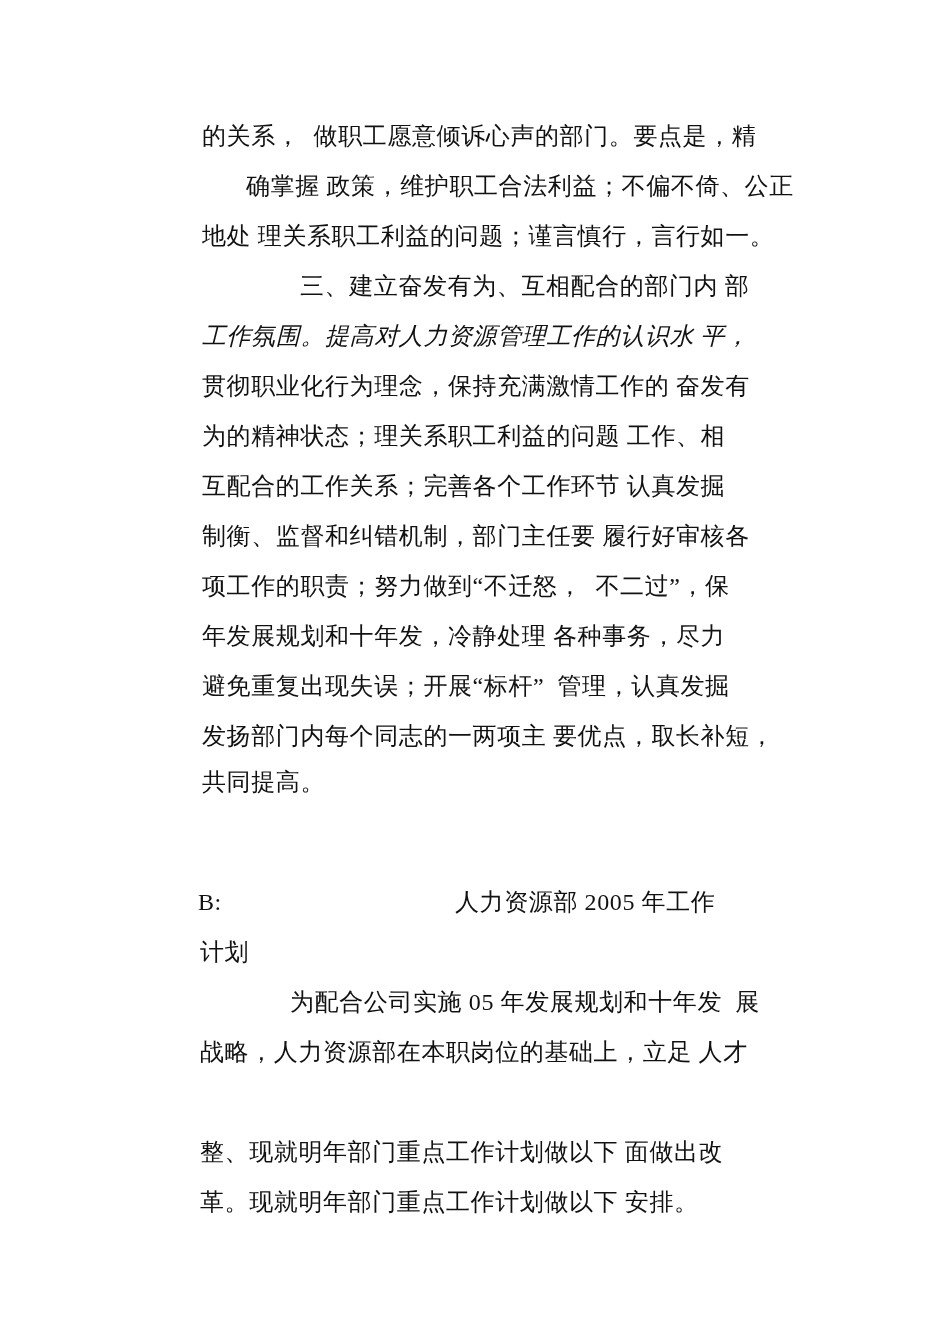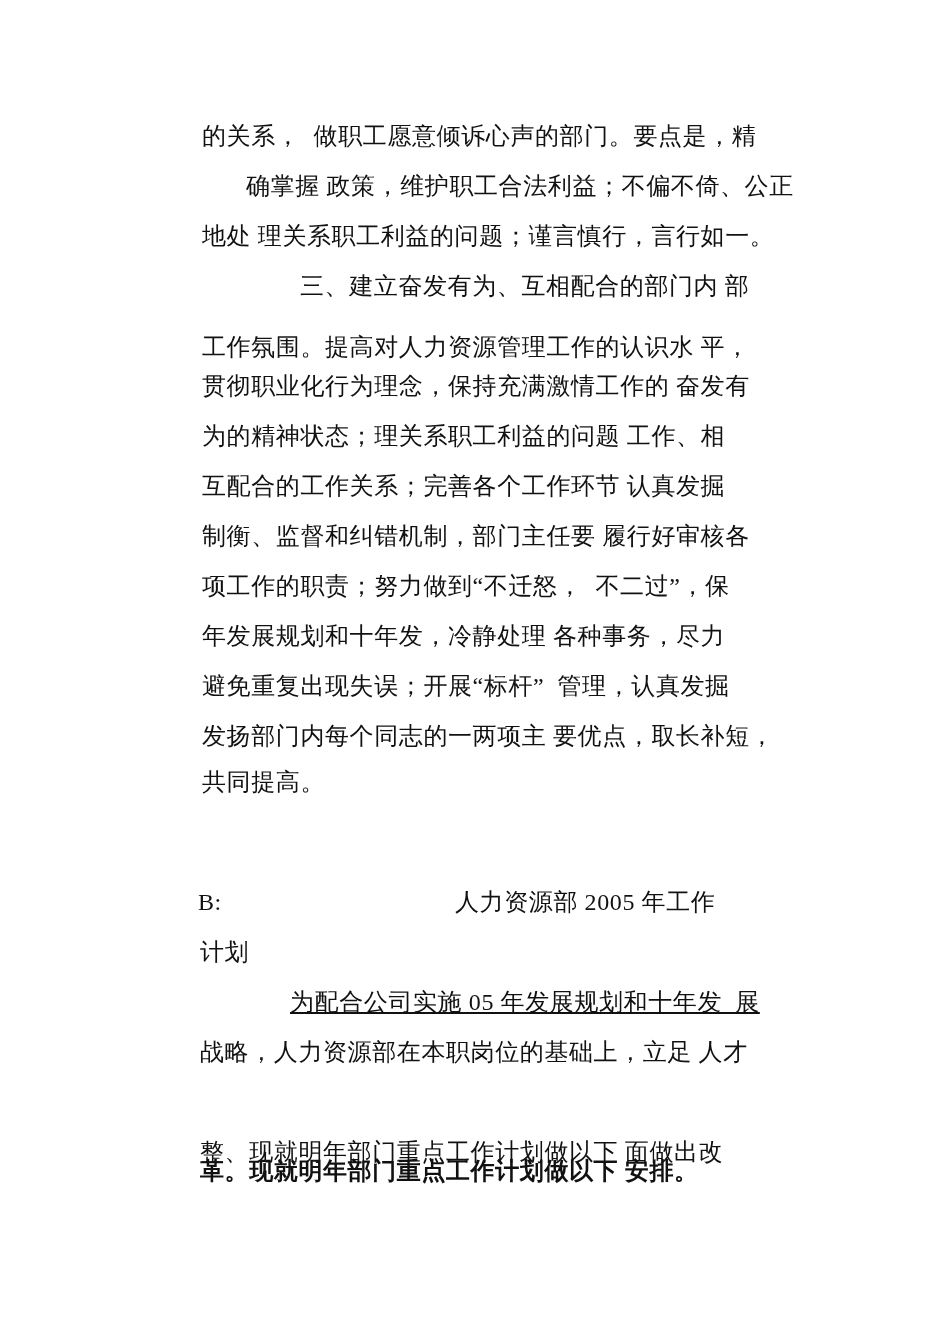--- a/index.html
+++ b/index.html
@@ -35,33 +35,33 @@
 </head>
 <body>
 
 <div class="page">
 
   <div class="line" style="left:202px; top:121px;">的关系，  做职工愿意倾诉心声的部门。要点是，精</div>
   <div class="line" style="left:202px; top:171px;margin-left:44px;">确掌握 政策，维护职工合法利益；不偏不倚、公正</div>
   <div class="line" style="left:202px; top:221px;">地处 理关系职工利益的问题；谨言慎行，言行如一。</div>
 
   <div class="line" style="left:300px; top:271px;">三、建立奋发有为、互相配合的部门内 部</div>
-  <div class="line" style="left:202px; top:332px;">工作氛围。提高对人力资源管理工作的认识水 平，</div>
+  <div class="line" style="left:202px; top:321px;font-style:italic;">工作氛围。提高对人力资源管理工作的认识水 平，</div>
   <div class="line" style="left:202px; top:371px;">贯彻职业化行为理念，保持充满激情工作的 奋发有</div>
   <div class="line" style="left:202px; top:421px;">为的精神状态；理关系职工利益的问题 工作、相</div>
   <div class="line" style="left:202px; top:471px;">互配合的工作关系；完善各个工作环节 认真发掘</div>
   <div class="line" style="left:202px; top:521px;">制衡、监督和纠错机制，部门主任要 履行好审核各</div>
   <div class="line" style="left:202px; top:571px;">项工作的职责；努力做到“不迁怒，  不二过”，保</div>
   <div class="line" style="left:202px; top:621px;">年发展规划和十年发，冷静处理 各种事务，尽力</div>
   <div class="line" style="left:202px; top:671px;">避免重复出现失误；开展“标杆”  管理，认真发掘</div>
   <div class="line" style="left:202px; top:721px;">发扬部门内每个同志的一两项主 要优点，取长补短，</div>
   <div class="line" style="left:202px; top:767px;">共同提高。</div>
 
   <div class="line" style="left:198px; top:887px;">B:</div>
   <div class="line" style="left:455px; top:887px;">人力资源部 2005 年工作</div>
   <div class="line" style="left:200px; top:937px;">计划</div>
 
-  <div class="line" style="left:290px; top:987px;text-decoration:underline;">为配合公司实施 05 年发展规划和十年发  展</div>
+  <div class="line" style="left:290px; top:987px;">为配合公司实施 05 年发展规划和十年发  展</div>
   <div class="line" style="left:200px; top:1037px;">战略，人力资源部在本职岗位的基础上，立足 人才</div>
   <div class="line" style="left:200px; top:1137px;">整、现就明年部门重点工作计划做以下 面做出改</div>
-  <div class="line" style="left:200px; top:1156px;font-weight:bold;">革。现就明年部门重点工作计划做以下 安排。</div>
+  <div class="line" style="left:200px; top:1187px;">革。现就明年部门重点工作计划做以下 安排。</div>
 
 </div>
 
 </body></html>

